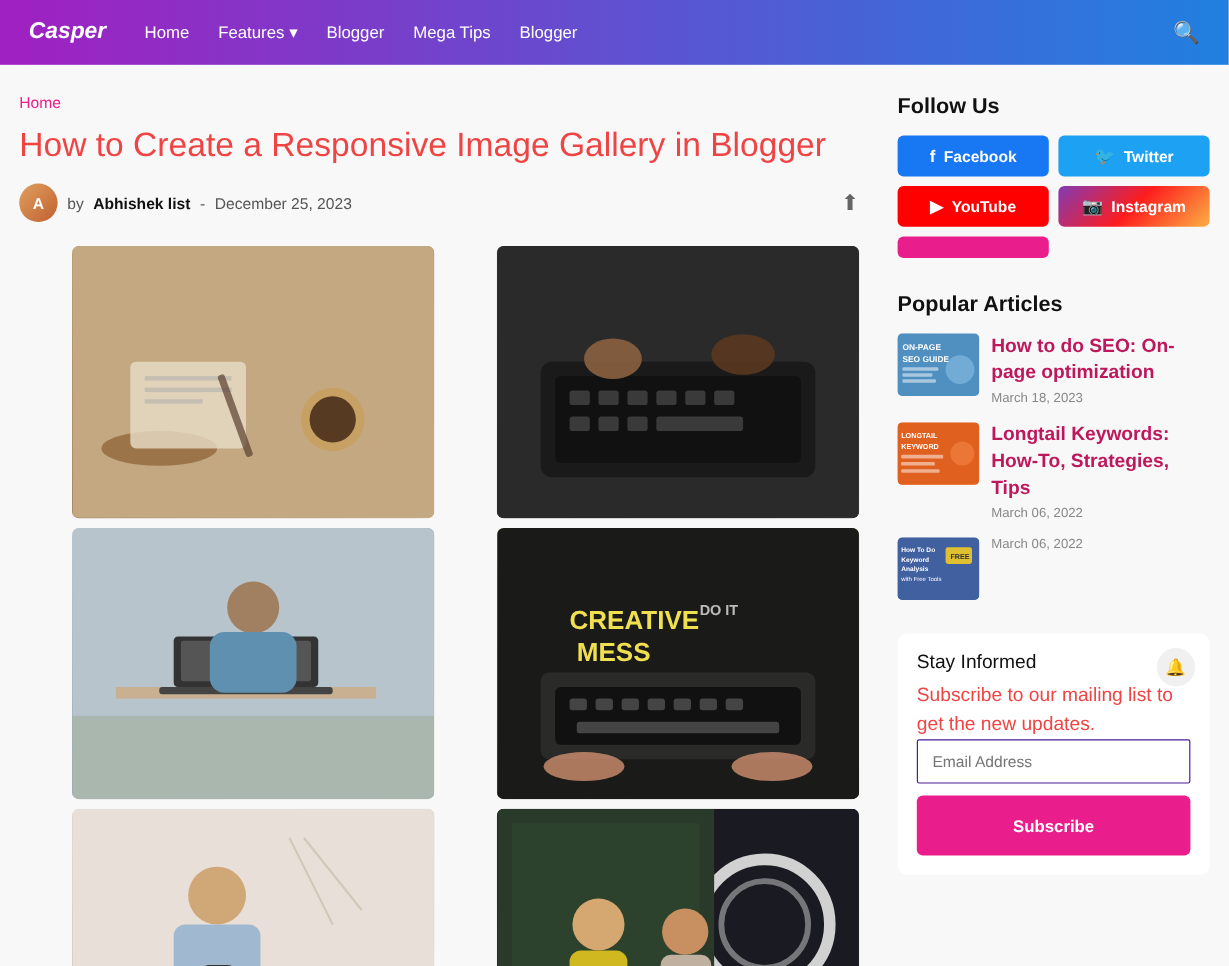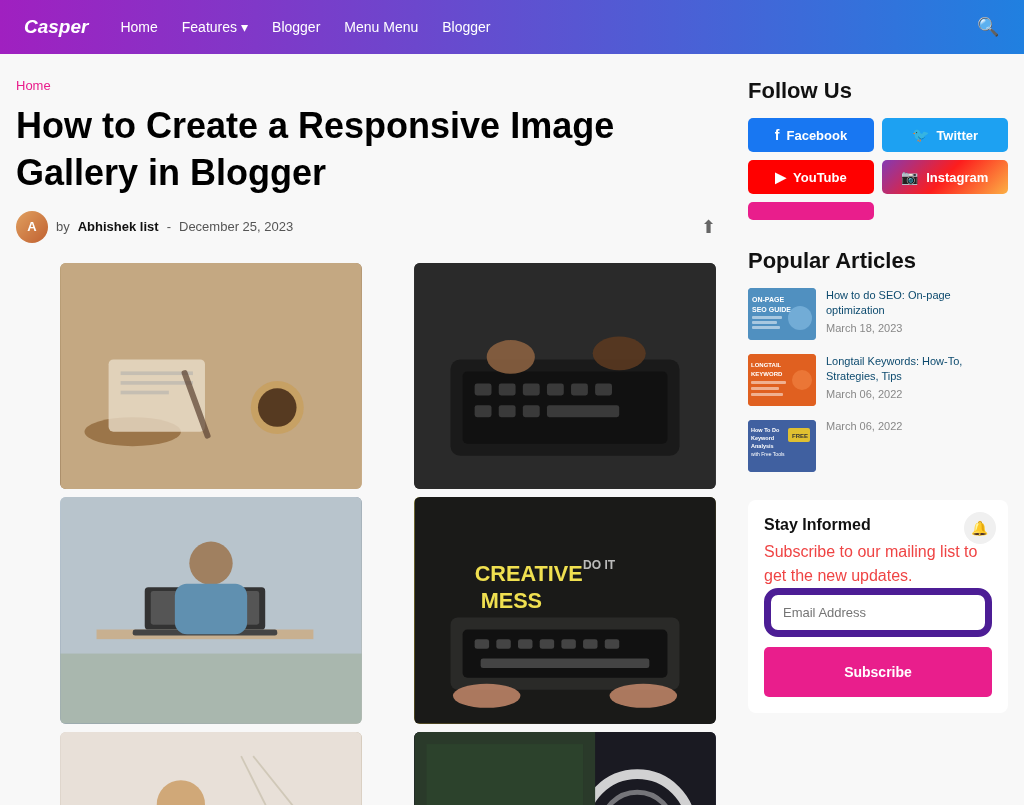--- a/index.html
+++ b/index.html
@@ -57,23 +57,23 @@
       flex: 1;
       min-width: 0;
     }
     .breadcrumb {
       color: #e91e8c;
       font-size: 13px;
       margin-bottom: 10px;
       cursor: pointer;
     }
     .article-title {
-      font-size: 36px;
-      font-weight: 700;
-      color: #000000;
+      font-size: 28px;
+      font-weight: 400;
+      color: #ef4444;
       line-height: 1.3;
       margin-bottom: 14px;
     }
     .author-row {
       display: flex;
       align-items: center;
       justify-content: space-between;
       margin-bottom: 20px;
     }
     .author-info {
@@ -136,21 +136,21 @@
 
     
     .sidebar {
       width: 260px;
       flex-shrink: 0;
     }
     .sidebar-section {
       margin-bottom: 28px;
     }
     .sidebar-title {
-      font-size: 22px;
+      font-size: 18px;
       font-weight: 700;
       color: #111;
       margin-bottom: 14px;
     }
 
     
     .social-grid {
       display: grid;
       grid-template-columns: 1fr 1fr;
       gap: 8px;
@@ -187,23 +187,23 @@
       height: 52px;
       border-radius: 4px;
       flex-shrink: 0;
       overflow: hidden;
     }
     .thumb-1 { background: linear-gradient(135deg, #5090c0, #80b0d8); }
     .thumb-2 { background: linear-gradient(135deg, #e06020, #f08040); }
     .thumb-3 { background: linear-gradient(135deg, #4060a0, #6080c0); }
     .article-meta {}
     .article-meta-title {
-      font-size: 11px;
-      font-weight: 400;
-      color: #0c4a6e;
+      font-size: 16px;
+      font-weight: 700;
+      color: #be185d;
       line-height: 1.4;
       margin-bottom: 3px;
     }
     .article-meta-date {
       font-size: 11px;
       color: #888;
     }
 
     
     .stay-informed-box {
@@ -221,35 +221,35 @@
       background: #f0f0f0;
       border-radius: 50%;
       display: flex;
       align-items: center;
       justify-content: center;
       font-size: 14px;
       color: #bbb;
     }
     .stay-title {
       font-size: 16px;
-      font-weight: 700;
+      font-weight: 400;
       color: #111;
       margin-bottom: 6px;
     }
     .stay-desc {
       font-size: 16px;
       color: #ef4444;
       margin-bottom: 0;
       line-height: 1.5;
     }
     .email-input {
       width: 100%;
       padding: 10px 12px;
-      border: 7px solid #4c1d95;
-      border-radius: 14px;
+      border: 1px solid #4c1d95;
+      border-radius: 2px;
       font-size: 13px;
       color: #aaa;
       margin-bottom: 10px;
       outline: none;
     }
     .subscribe-btn {
       width: 100%;
       background: #e91e8c;
       color: #fff;
       border: none;
@@ -272,21 +272,21 @@
 
 <header class="header">
   <div class="logo">Casper</div>
   <nav class="nav">
     <span class="nav-item">Home</span>
     <span class="nav-item">
       <span>Features</span>
       <span>▾</span>
     </span>
     <span class="nav-item">Blogger</span>
-    <span class="nav-item">Menu Menu</span>
+    <span class="nav-item">Mega Tips</span>
     <span class="nav-item">Blogger</span>
   </nav>
   <button class="search-icon-btn">
     <span>🔍</span>
   </button>
 </header>
 
 <div class="page-wrapper">
 
   <main class="main-content">

